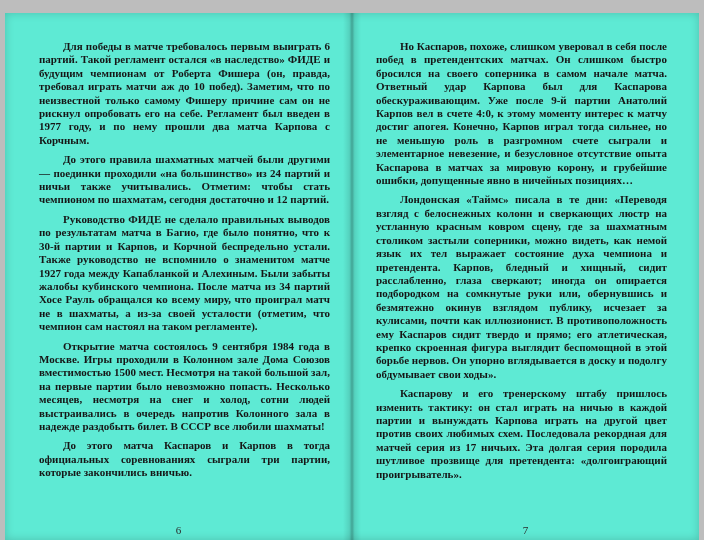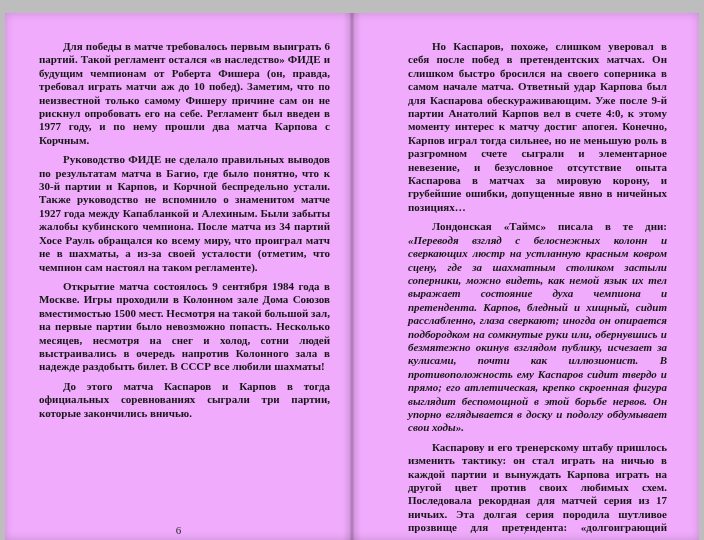--- a/index.html
+++ b/index.html
@@ -14,21 +14,21 @@
     height: 540px;
     background: #bdbdbd;
     overflow: hidden;
   }
   .sheet {
     position: absolute;
     left: 5px;
     top: 13px;
     width: 694px;
     height: 527px;
-    background: #f0abfc;
+    background: #5eead4;
     box-shadow: inset 0 0 10px rgba(0,0,0,0.18);
     display: flex;
   }
   .gutter {
     position: absolute;
     left: 50%;
     top: 0;
     width: 18px;
     height: 100%;
     margin-left: -9px;
@@ -40,52 +40,52 @@
       rgba(0,0,0,0) 100%);
     pointer-events: none;
   }
   .page {
     position: relative;
     width: 347px;
     height: 100%;
     box-sizing: border-box;
   }
   .page.left  { padding: 27px 22px 0 34px; }
-  .page.right { padding: 27px 32px 0 56px; }
+  .page.right { padding: 27px 32px 0 24px; }
   .page p {
     margin: 0 0 6px 0;
     font-size: 11px;
     line-height: 13.4px;
     font-weight: bold;
     color: #161616;
     text-align: justify;
     text-indent: 24px;
   }
   .quote {
-    font-style: italic;
   }
   .page-number {
     position: absolute;
     bottom: 4px;
     left: 0;
     width: 100%;
     text-align: center;
     font-size: 11px;
     color: #2a2a2a;
     font-weight: normal;
   }
 </style>
 </head>
 <body>
 
 <div class="scan">
   <div class="sheet">
 
     <div class="page left">
       <p>Для победы в матче требовалось первым выиграть 6 партий. Такой регламент остался «в наследство» ФИДЕ и будущим чемпионам от Роберта Фишера (он, правда, требовал играть матчи аж до 10 побед). Заметим, что по неизвестной только самому Фишеру причине сам он не рискнул опробовать его на себе. Регламент был введен в 1977 году, и по нему прошли два матча Карпова с Корчным.</p>
+      <p>До этого правила шахматных матчей были другими — поединки проходили «на большинство» из 24 партий и ничьи также учитывались. Отметим: чтобы стать чемпионом по шахматам, сегодня достаточно и 12 партий.</p>
       <p>Руководство ФИДЕ не сделало правильных выводов по результатам матча в Багио, где было понятно, что к 30-й партии и Карпов, и Корчной беспредельно устали. Также руководство не вспомнило о знаменитом матче 1927 года между Капабланкой и Алехиным. Были забыты жалобы кубинского чемпиона. После матча из 34 партий Хосе Рауль обращался ко всему миру, что проиграл матч не в шахматы, а из-за своей усталости (отметим, что чемпион сам настоял на таком регламенте).</p>
       <p>Открытие матча состоялось 9 сентября 1984 года в Москве. Игры проходили в Колонном зале Дома Союзов вместимостью 1500 мест. Несмотря на такой большой зал, на первые партии было невозможно попасть. Несколько месяцев, несмотря на снег и холод, сотни людей выстраивались в очередь напротив Колонного зала в надежде раздобыть билет. В СССР все любили шахматы!</p>
       <p>До этого матча Каспаров и Карпов  в тогда официальных соревнованиях сыграли три партии, которые закончились вничью.</p>
       <div class="page-number">6</div>
     </div>
 
     <div class="page right">
       <p>Но Каспаров, похоже, слишком уверовал в себя после побед в претендентских матчах. Он слишком быстро бросился на своего соперника в самом начале матча. Ответный удар Карпова был для Каспарова обескураживающим. Уже после 9-й партии Анатолий Карпов вел в счете 4:0, к этому моменту интерес к матчу достиг апогея. Конечно, Карпов играл тогда сильнее, но не меньшую роль в разгромном счете сыграли и элементарное невезение, и безусловное отсутствие опыта Каспарова в матчах за мировую корону, и грубейшие ошибки, допущенные явно в ничейных позициях…</p>
       <p><span>Лондонская «Таймс» писала в те дни: </span><span class="quote">«Переводя взгляд с белоснежных колонн и сверкающих люстр на устланную красным ковром сцену, где за шахматным столиком застыли соперники, можно видеть, как немой язык их тел выражает состояние духа чемпиона и претендента. Карпов, бледный и хищный, сидит расслабленно, глаза сверкают; иногда он опирается подбородком на сомкнутые руки или, обернувшись и безмятежно окинув взглядом публику, исчезает за кулисами, почти как иллюзионист. В противоположность ему Каспаров сидит твердо и прямо; его атлетическая, крепко скроенная фигура выглядит беспомощной в этой борьбе нервов. Он упорно вглядывается в доску и подолгу обдумывает свои ходы».</span></p>
       <p>Каспарову и его тренерскому штабу пришлось изменить тактику: он стал играть на ничью в каждой партии и вынуждать Карпова играть на другой цвет против своих любимых схем. Последовала рекордная для матчей серия из 17 ничьих. Эта долгая серия породила шутливое прозвище для претендента: «долгоиграющий проигрыватель».</p>

